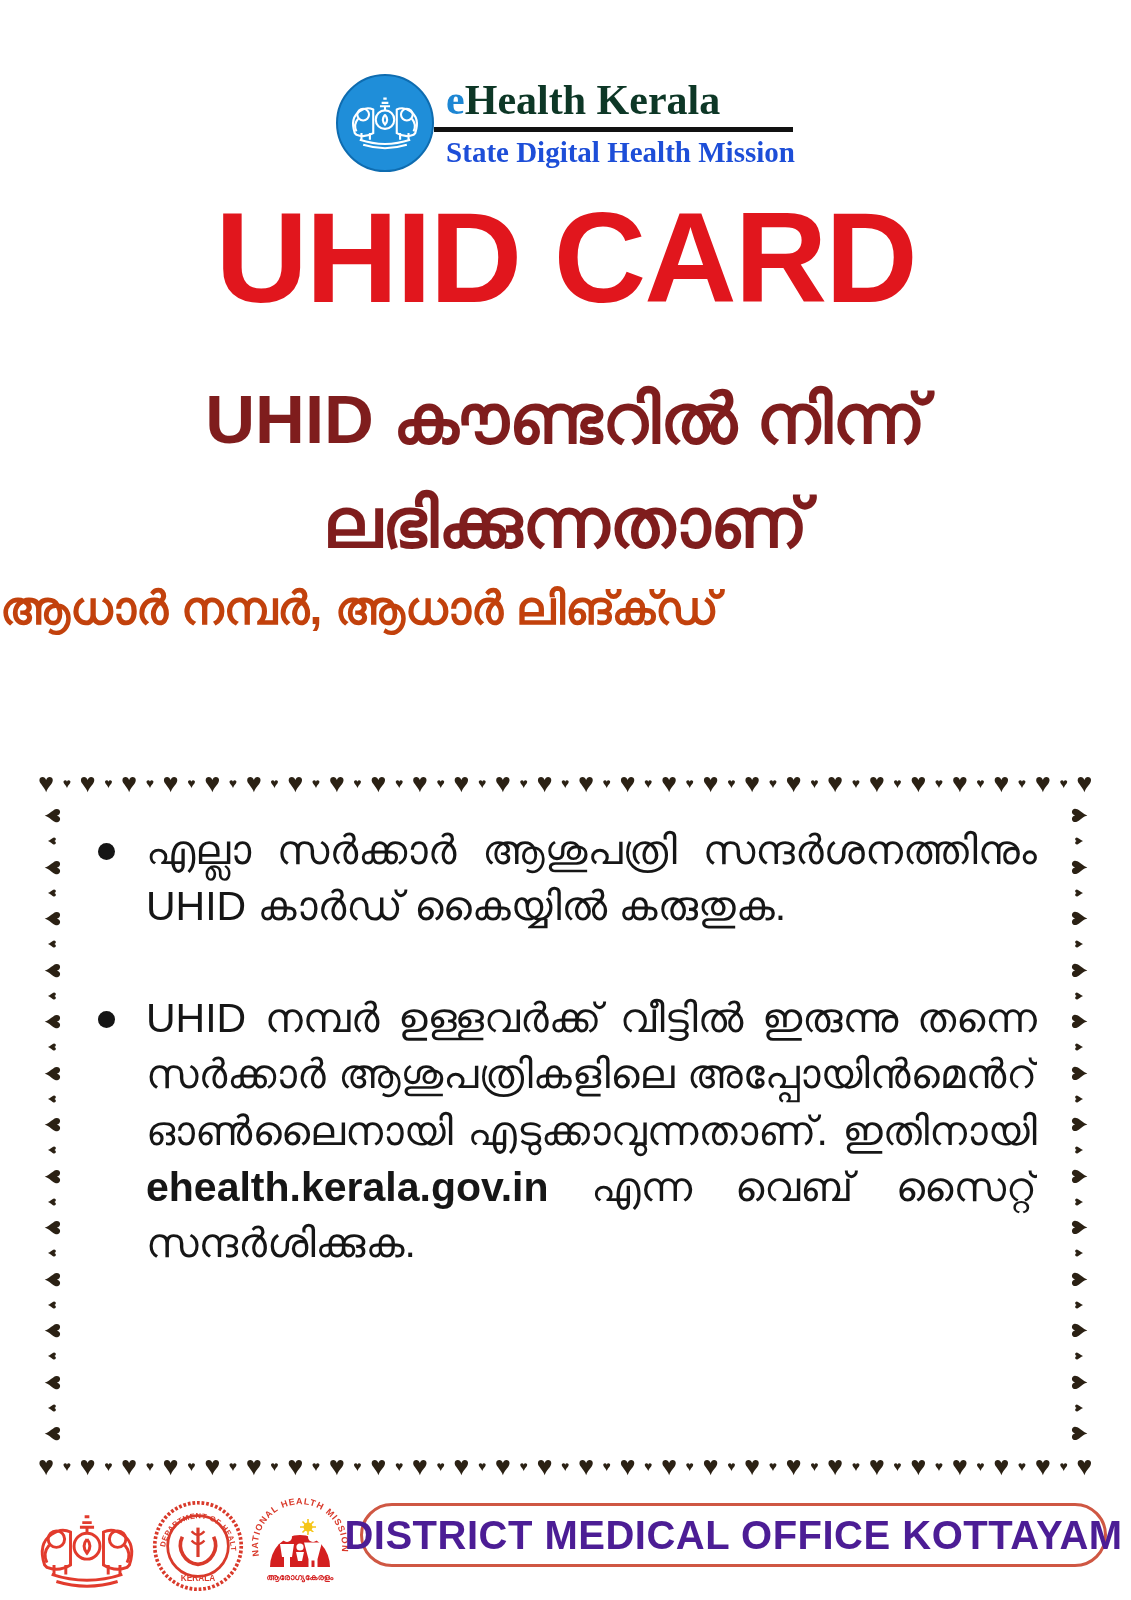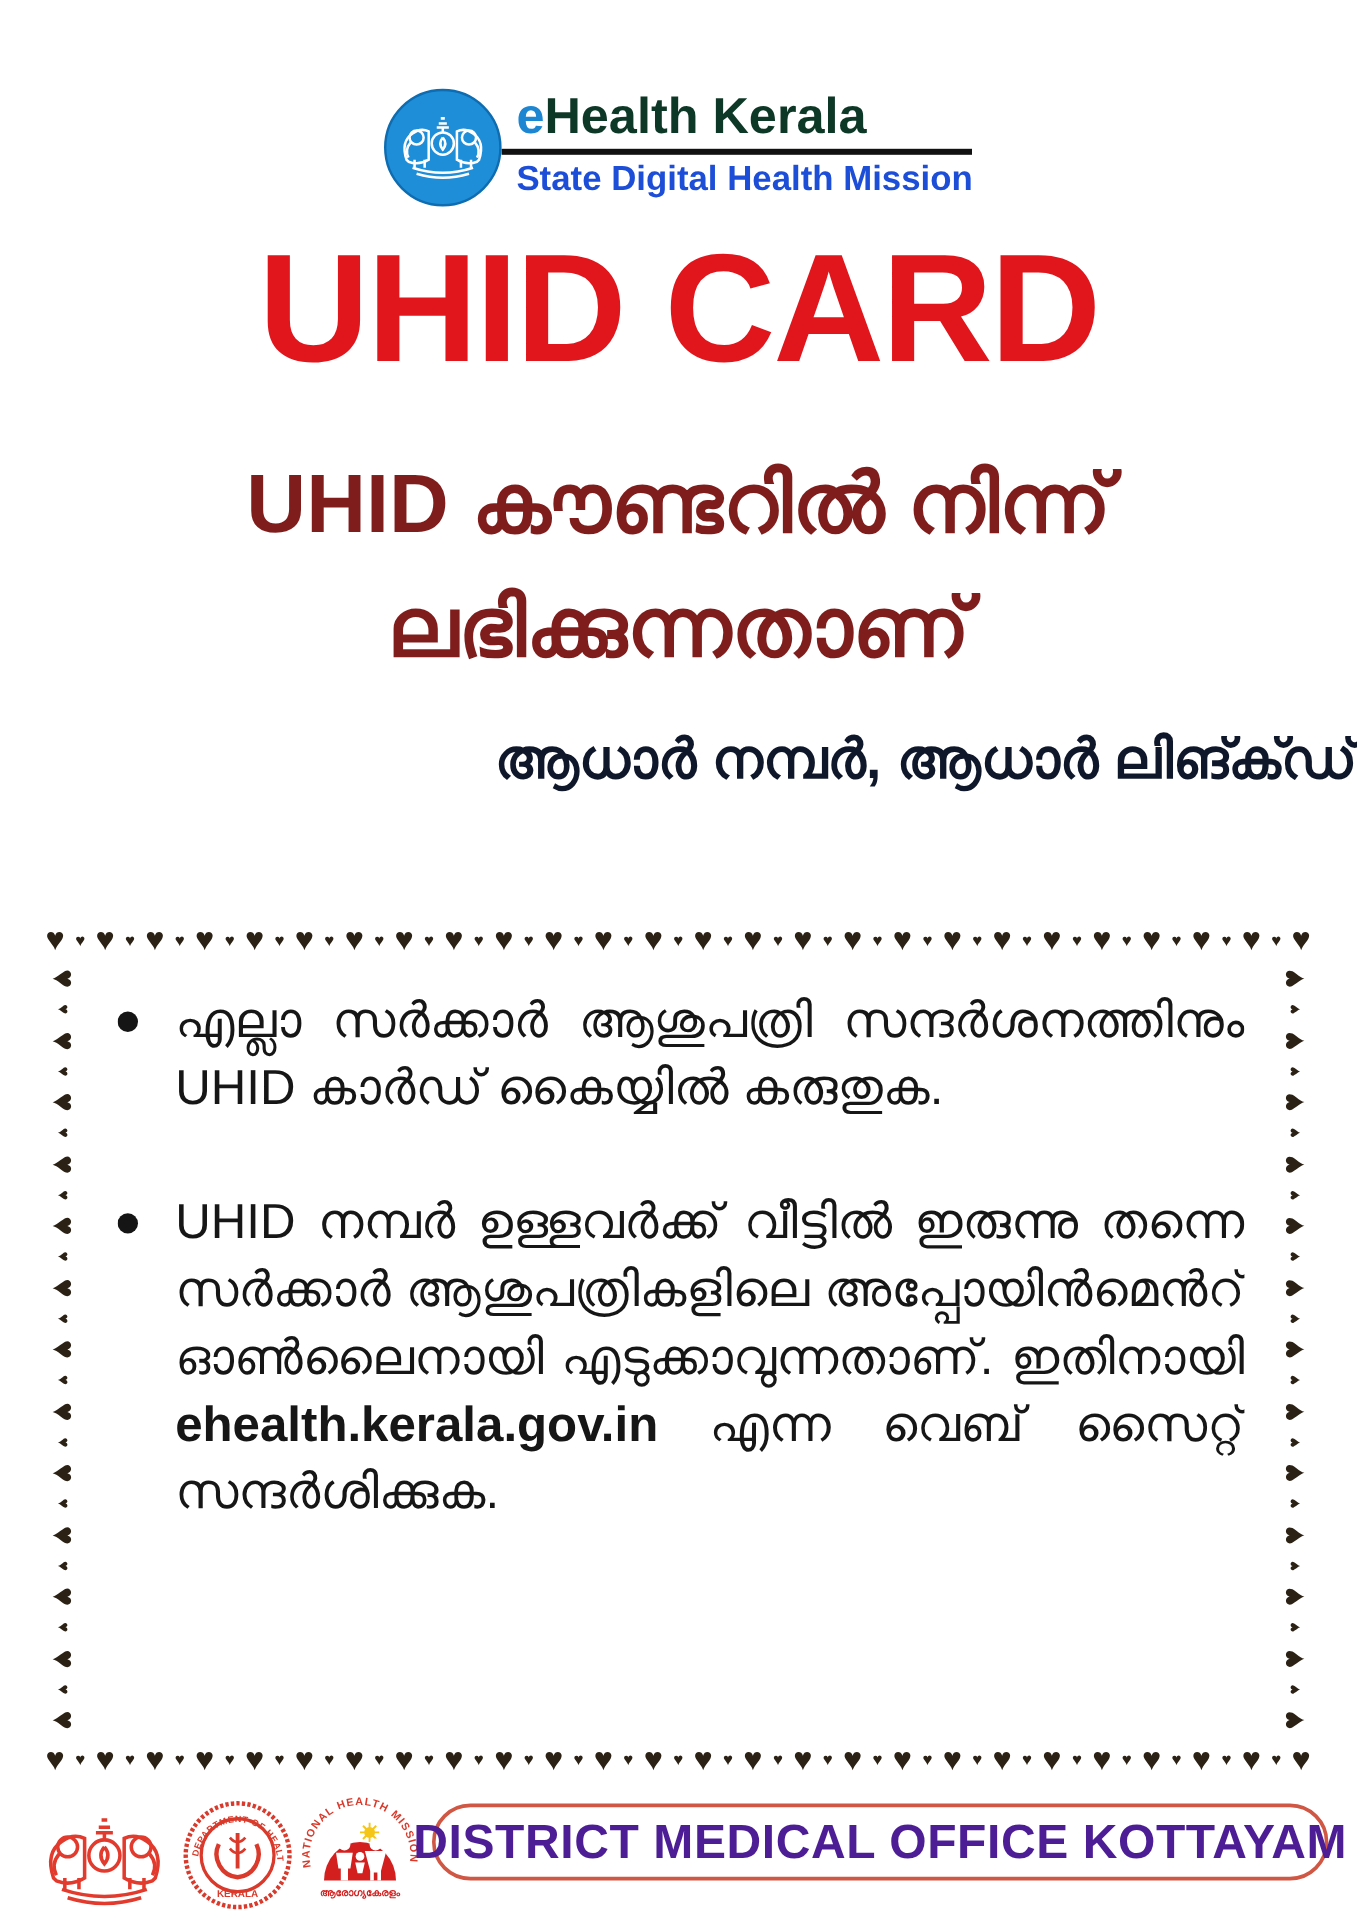--- a/index.html
+++ b/index.html
@@ -1,39 +1,39 @@
 <!DOCTYPE html>
 <html><head>
 <meta charset="utf-8">
 <style>
   * { margin:0; padding:0; box-sizing:border-box; }
   html,body { background:#ffffff; }
   body { font-family:"Liberation Sans","DejaVu Sans",sans-serif; }
   .page { position:relative; width:1131px; height:1600px; background:#ffffff; overflow:hidden; margin:0 auto; }
 
   
-  .brand { position:absolute; top:74px; left:0; right:0; display:flex; justify-content:center; align-items:flex-start; gap:12px; }
+  .brand { position:absolute; top:74px; left:0; right:0; display:flex; justify-content:center; align-items:center; gap:12px;font-family:Liberation Serif, serif; }
   .brand-circle { width:98px; height:98px; border-radius:50%; background:#1f8ed9; border:2px solid #0e6cb0; display:flex; align-items:center; justify-content:center; flex:0 0 auto; }
   .brand-textcol { display:flex; flex-direction:column; align-items:flex-start; }
   .brand-name { font-size:42px; font-weight:800; color:#0d3726; letter-spacing:0; line-height:1.1; }
   .brand-name .e-blue { color:#1d86d3; }
   .brand-rule { height:5px; background:#111111; width:103%; margin:4px 0 5px -12px; }
   .brand-tagline { font-size:29px; font-weight:700; color:#1d4ed8; line-height:1.1; }
 
   
   .title { position:absolute; top:188px; left:0; right:0; text-align:center;
            font-size:128px; font-weight:800; letter-spacing:-2px; color:#e1161d; line-height:1.1; }
 
   
   .ml-heading { position:absolute; top:368px; left:0; right:0; text-align:center;
                 font-size:69px; font-weight:700; color:#7f1d1d; line-height:1.5; }
 
   
-  .ml-sub { position:absolute; top:598px; left:0; right:0; text-align:right;
-            font-size:46px; font-weight:700; color:#0f172a; line-height:1.5; }
+  .ml-sub { position:absolute; top:574px; left:0; right:0; text-align:left;
+            font-size:46px; font-weight:700; color:#c2410c; line-height:1.5; }
 
   
   .hearts-box { position:absolute; left:36px; top:766px; width:1059px; height:717px; }
   .hearts-strip { position:absolute; display:flex; justify-content:space-between; align-items:center; color:#2b2114; }
   .hearts-top    { top:0; left:2px; right:2px; height:34px; }
   .hearts-bottom { bottom:0; left:2px; right:2px; height:34px; }
   .hearts-left   { top:36px; bottom:36px; left:0; width:34px; flex-direction:column; }
   .hearts-right  { top:36px; bottom:36px; right:0; width:34px; flex-direction:column; }
   .hearts-strip span { line-height:1; }
   .hb { font-size:27px; }

